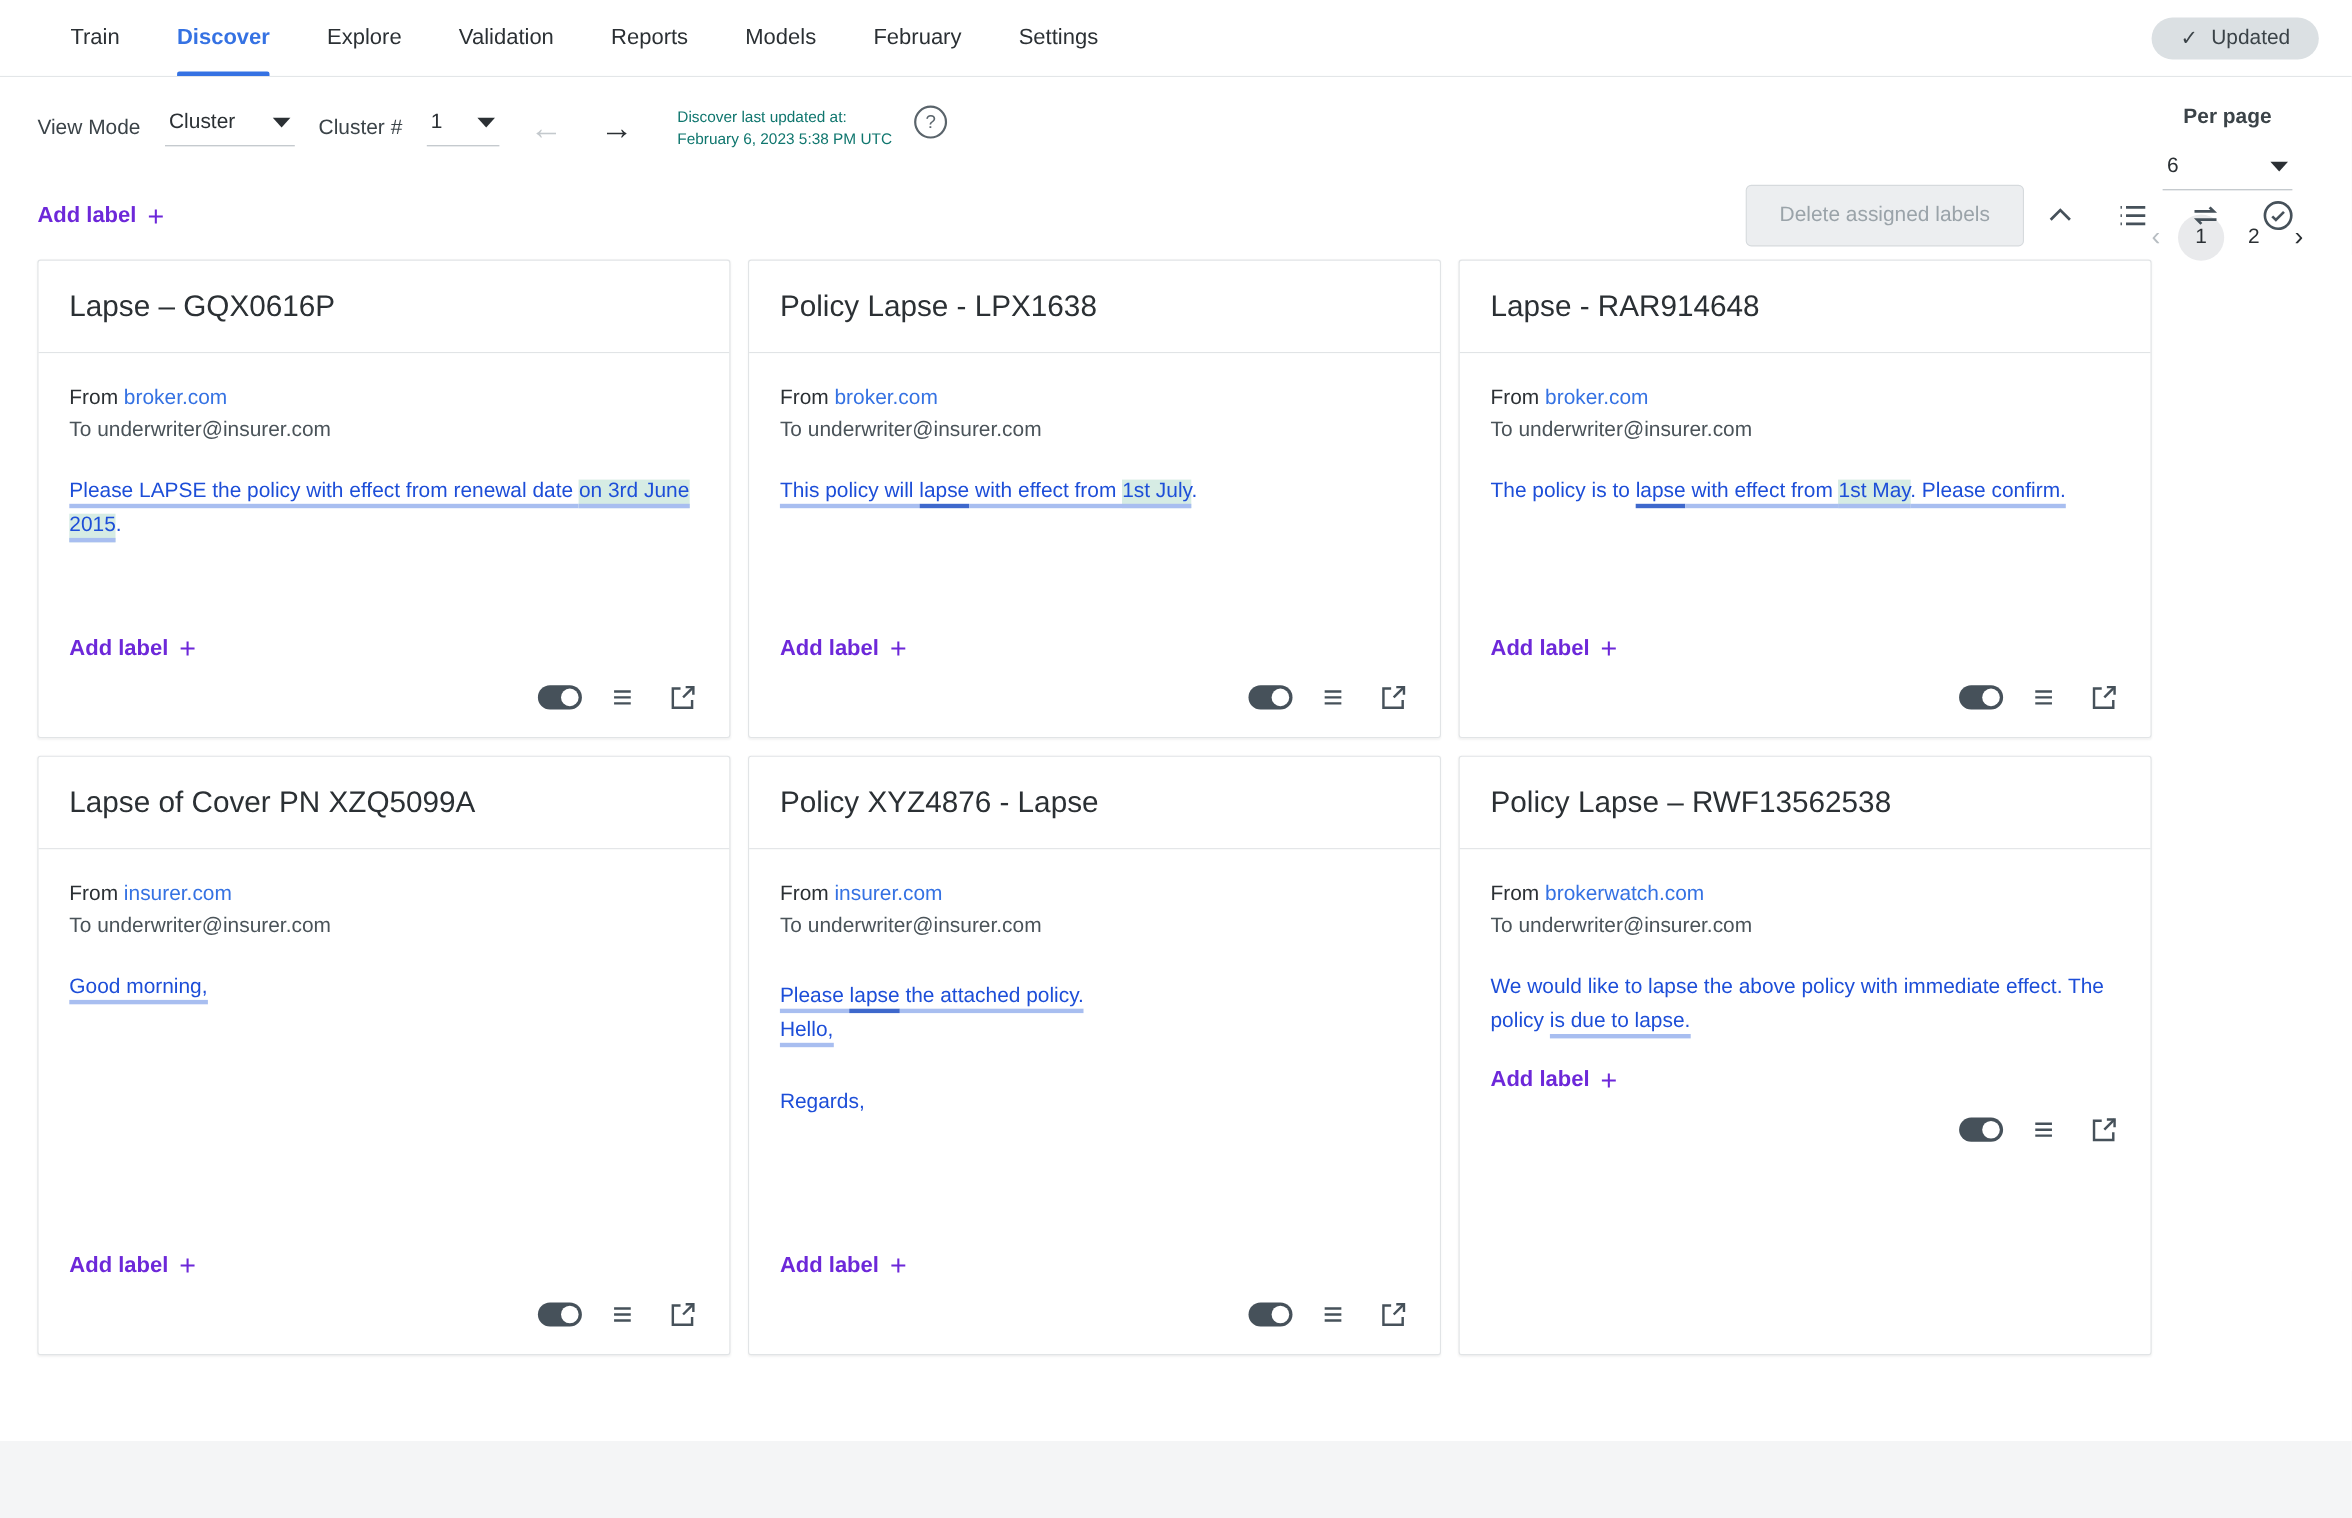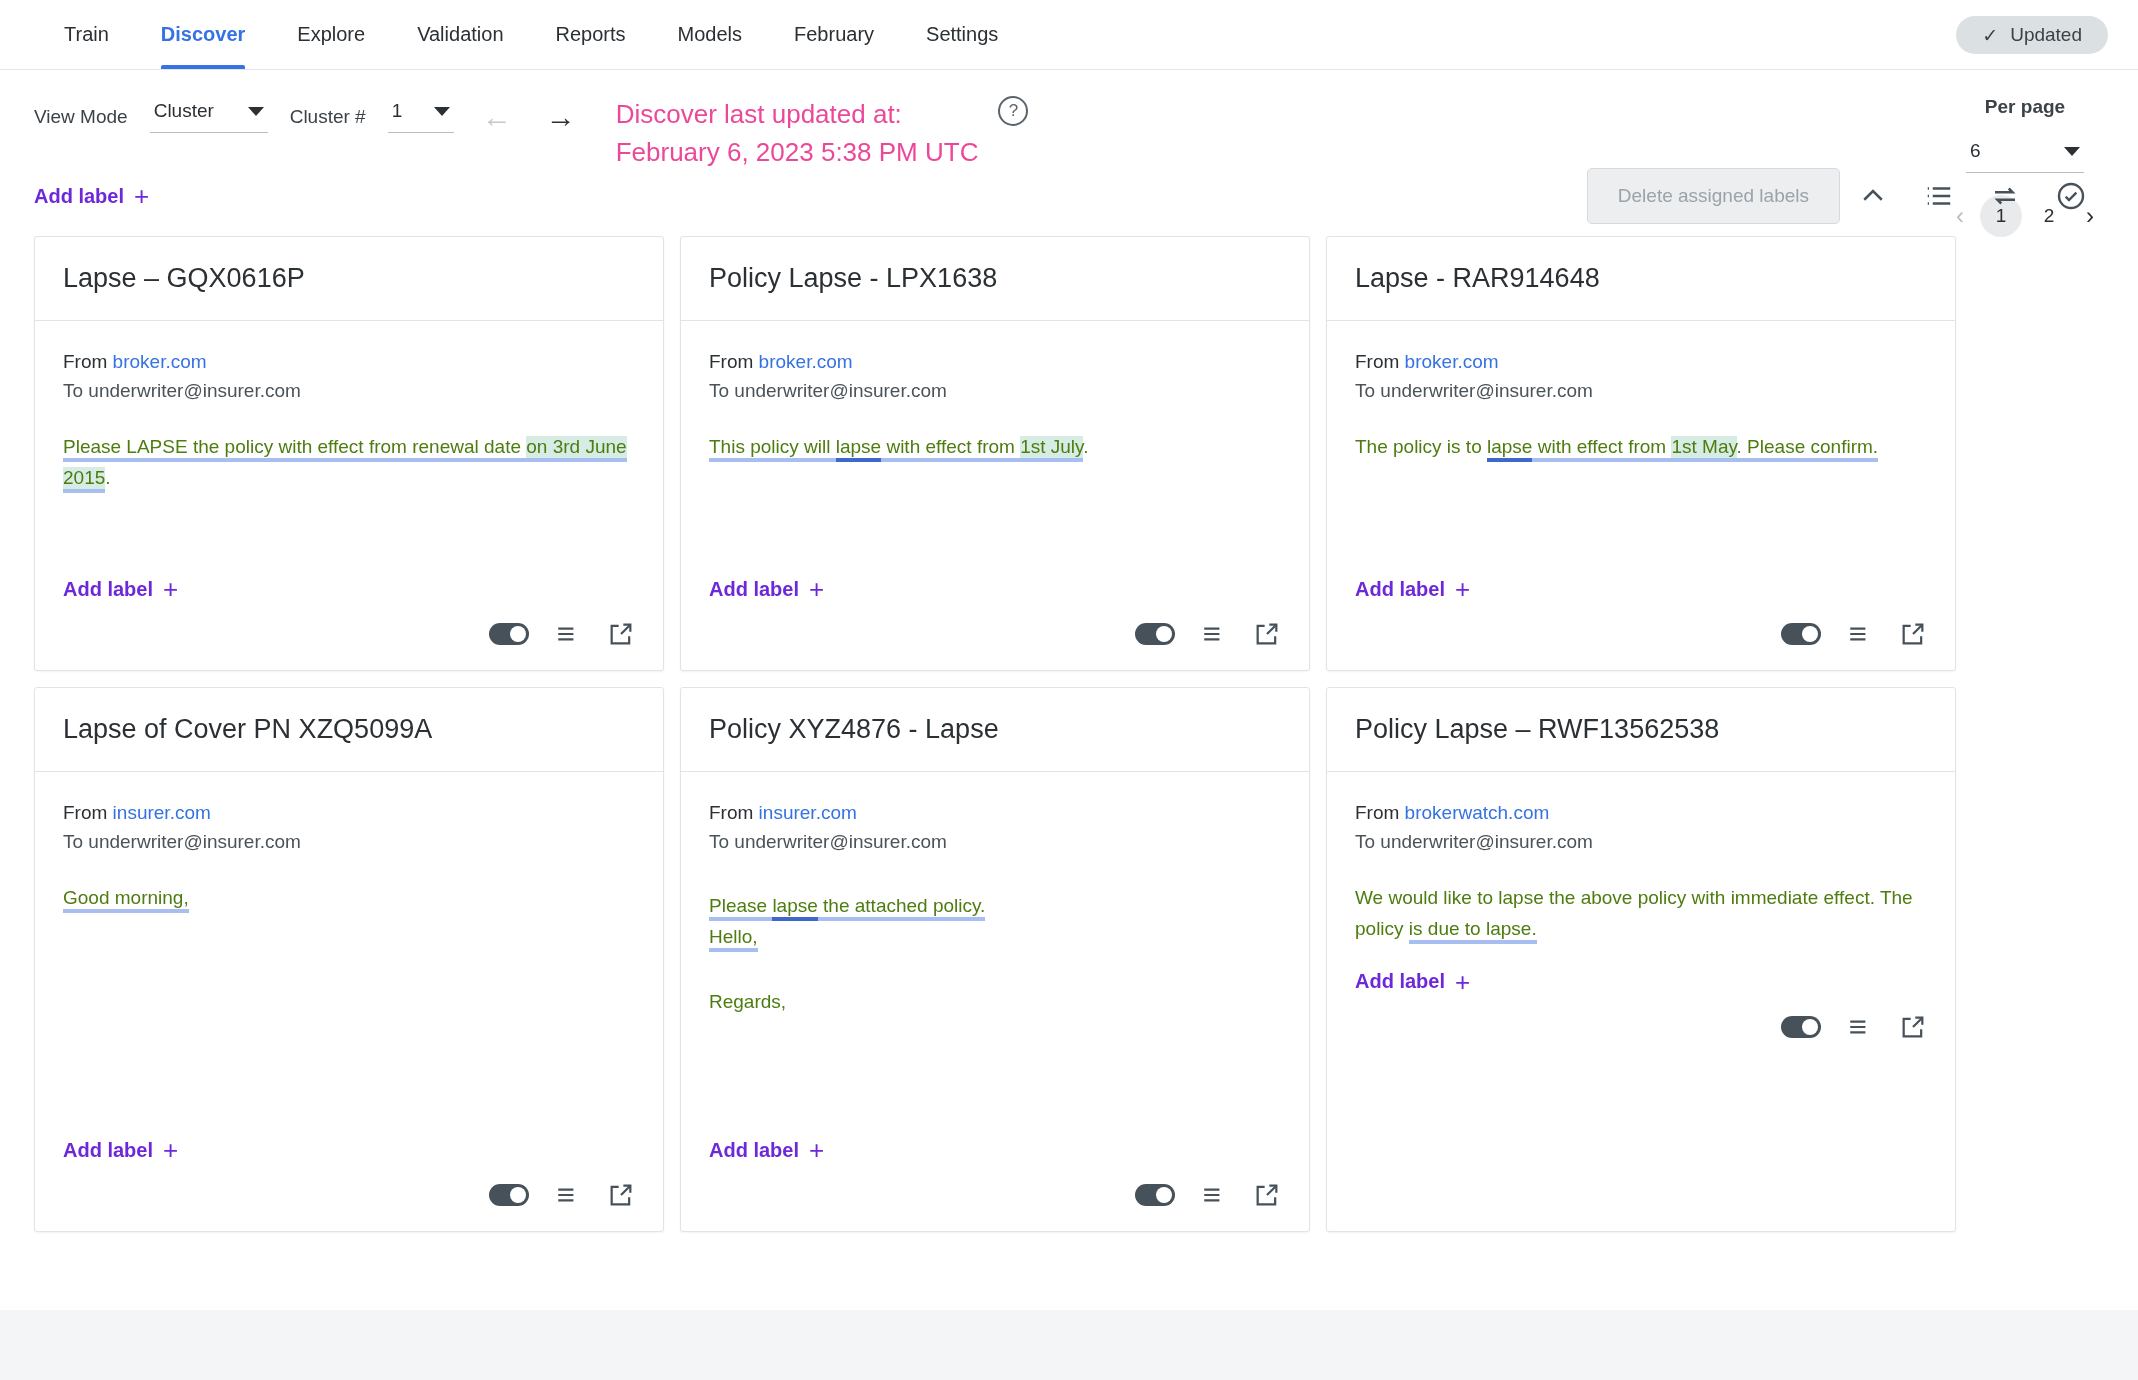--- a/index.html
+++ b/index.html
@@ -49,21 +49,21 @@
   .dd.wide { min-width:118px; }
   .dd .val { font-size:19px; color:#2b3034; }
   .caret {
     width:0;height:0;border-left:8px solid transparent;border-right:8px solid transparent;
     border-top:9px solid #2b3034; margin-left:16px;
   }
   .arrowbtn { font-size:30px; line-height:1; cursor:pointer; color:#2b3034; padding:0 6px;}
   .arrowbtn.disabled { color:#c4c9cd; }
 
   .updated-at {
-    font-size:26px; color:#ec4899; line-height:1.45; margin-left:34px; white-space:nowrap;
+    font-size:14px; color:#0f766e; line-height:1.45; margin-left:34px; white-space:nowrap;
   }
   .helpicon {
     width:30px;height:30px;border:2px solid #5a646b;border-radius:50%;
     display:flex;align-items:center;justify-content:center;
     font-size:17px;color:#5a646b;margin-left:20px;cursor:pointer;flex:none;
   }
 
   .perpage-wrap {
     position:absolute; right:34px; top:26px; display:flex; align-items:center; gap:22px;flex-direction:column;
   }
@@ -108,21 +108,21 @@
   .card.r1 { height:435px; }
   .card.r2 { height:545px; }
   .card-head {
     border-bottom:1px solid #e1e4e6; padding:26px 28px; flex:none;
   }
   .card-title { font-size:27px; color:#2b3034; font-weight:400; }
   .card-body { padding:26px 28px 0 28px; flex:1 1 auto; }
   .meta { font-size:19px; color:#4a5359; line-height:1.55; }
   .meta .from-label { color:#2b3034; }
   .meta a { color:#3572e3; text-decoration:none; }
-  .para { font-size:19px; color:#4d7c0f; line-height:1.63; margin-top:26px; }
+  .para { font-size:19px; color:#1d4ed8; line-height:1.63; margin-top:26px; }
 
   
   .u { border-bottom:4px solid #a8bef0; padding-bottom:1px; }
   .u2 { border-bottom:4px solid #3e68cc; padding-bottom:1px; }
   .hl { background:#d6ece4; }
 
   .card-add { padding:24px 28px 0 28px; }
   .card-add .addlabel { font-size:20px; }
 
   .card-foot {

